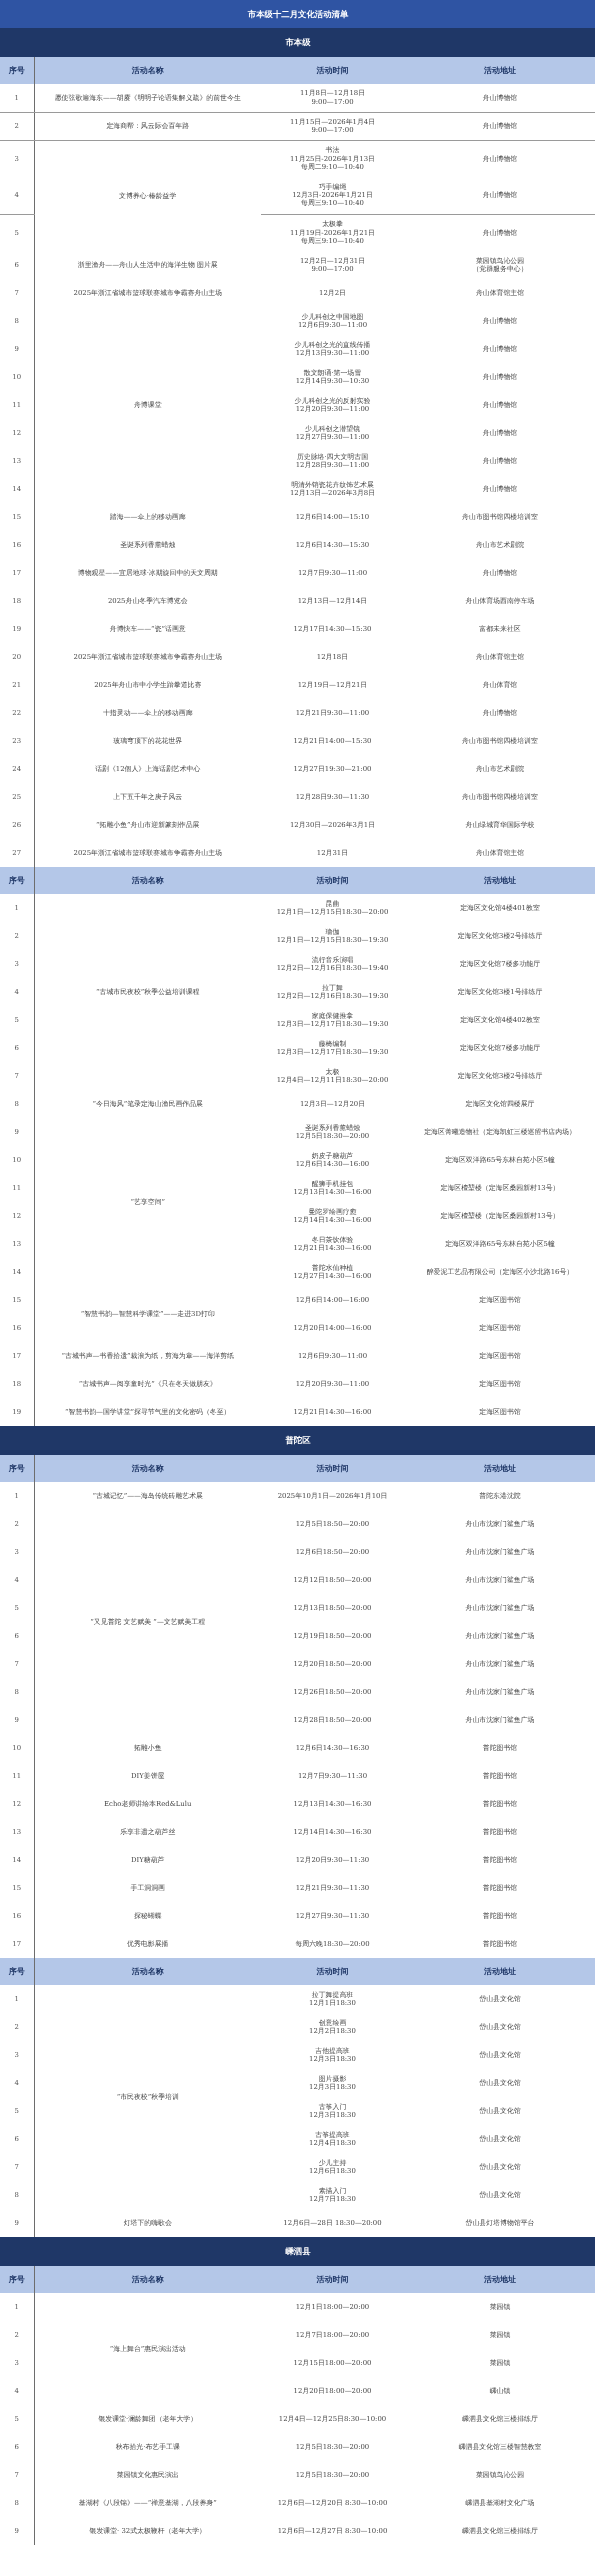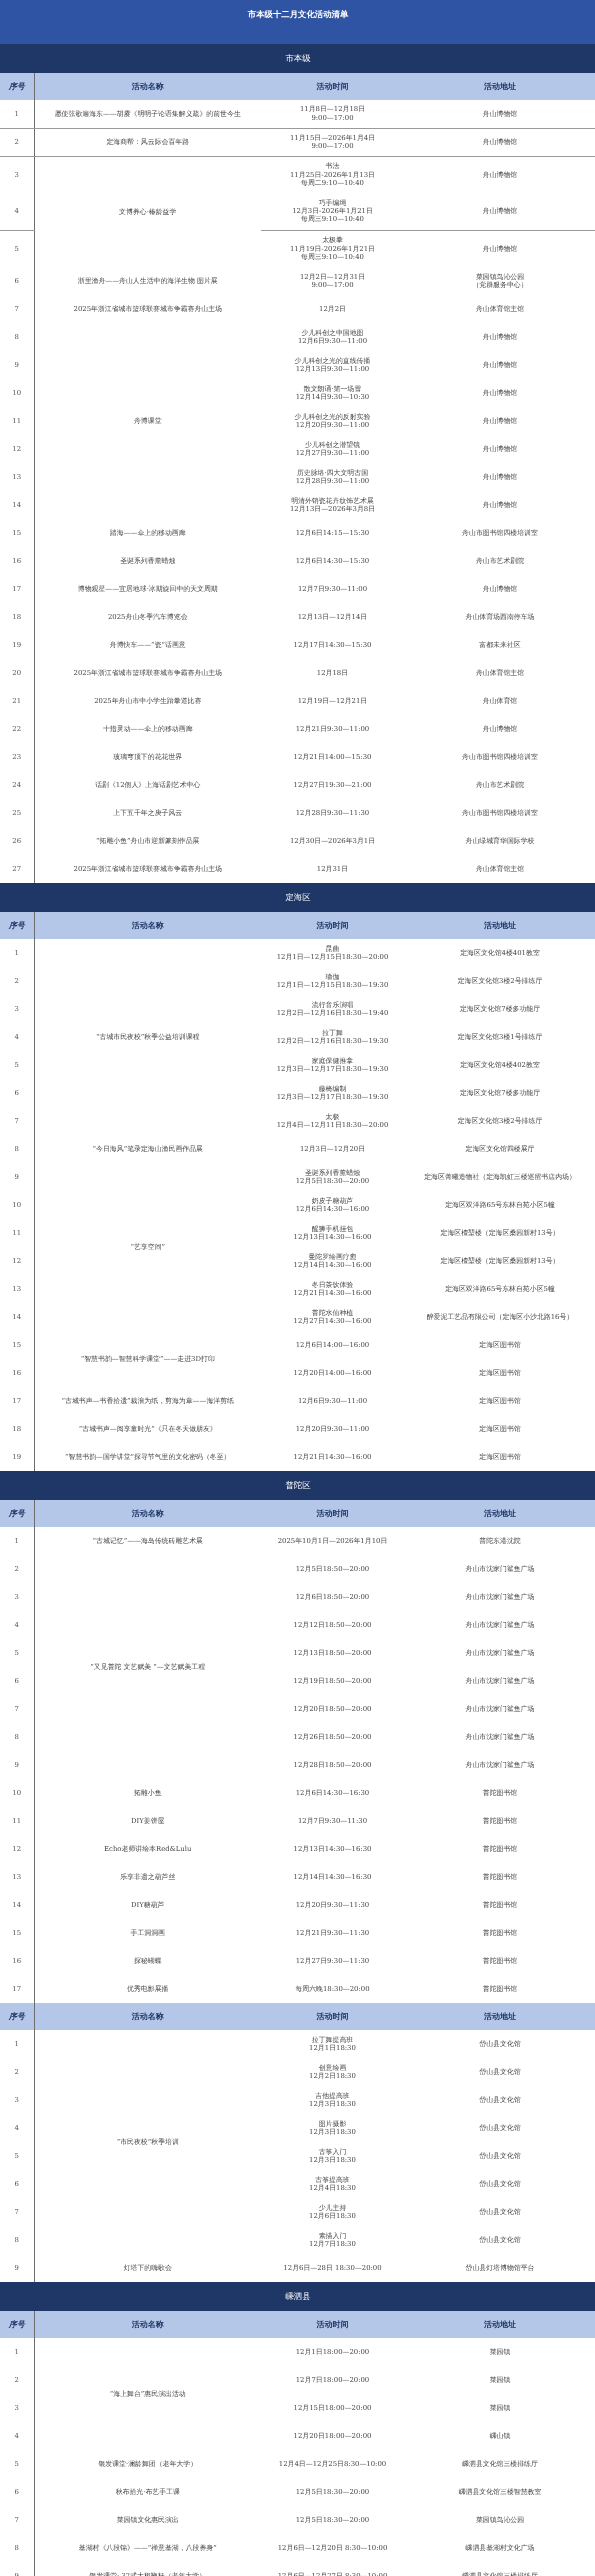--- a/index.html
+++ b/index.html
@@ -8,53 +8,53 @@
     font-family: "DejaVu Serif", "Liberation Serif", serif;
     color: #3a3a3a;
     font-size: 7.4px;
     line-height: 1.2;
   }
   .doc { width: 596px; }
   .main-title {
     background: #2f54a3;
     color: #ffffff;
     text-align: center;
-    height: 44px;
+    height: 28px;
     line-height: 28px;
     font-size: 8.4px;
     font-weight: bold;
   }
   .section-title {
     background: #1f3767;
     color: #ffffff;
     text-align: center;
     height: 29px;
     line-height: 29px;
     font-size: 8.4px;
-    font-weight: normal;
+    font-weight: bold;
   }
   table {
     width: 596px;
     border-collapse: collapse;
     table-layout: fixed;
   }
   col.c-idx { width: 34px; }
   col.c-name { width: 227px; }
   col.c-time { width: 143px; }
   col.c-loc { width: 192px; }
   thead th {
     background: #b4c7e8;
     color: #1f3767;
     font-weight: bold;
     font-size: 8px;
     height: 27px;
     text-align: center;
     vertical-align: middle;
   }
-  thead th.c-idx { border-right: 0.9px solid #6d6d6d; font-style: italic; }
+  thead th.c-idx { border-right: 0.9px solid #6d6d6d; }
   tbody td {
     text-align: center;
     vertical-align: middle;
     padding: 1.9px 2.8px;
     font-size: 6.9px;
     color: #444;
     white-space: pre-line;
   }
   tbody td.idx {
     border-right: 0.9px solid #6d6d6d;
@@ -176,21 +176,21 @@
           </tr>
           <tr>
             <td class="idx">14</td>
             <td>明清外销瓷花卉纹饰艺术展
 12月13日—2026年3月8日</td>
             <td>舟山博物馆</td>
           </tr>
           <tr>
             <td class="idx">15</td>
             <td>踏海——伞上的移动画廊</td>
-            <td>12月6日14:15—15:30</td>
+            <td>12月6日14:00—15:10</td>
             <td>舟山市图书馆四楼培训室</td>
           </tr>
           <tr>
             <td class="idx">16</td>
             <td>圣诞系列香薰蜡烛</td>
             <td>12月6日14:30—15:30</td>
             <td>舟山市艺术剧院</td>
           </tr>
           <tr>
             <td class="idx">17</td>
@@ -253,21 +253,20 @@
             <td>舟山绿城育华国际学校</td>
           </tr>
           <tr>
             <td class="idx">27</td>
             <td>2025年浙江省城市篮球联赛城市争霸赛舟山主场</td>
             <td>12月31日</td>
             <td>舟山体育馆主馆</td>
           </tr>
         </tbody>
       </table>
-      <div class="section-title">定海区</div>
       <table>
         <colgroup>
           <col class="c-idx">
           <col class="c-name">
           <col class="c-time">
           <col class="c-loc">
         </colgroup>
         <thead>
           <tr>
             <th class="c-idx">序号</th>

